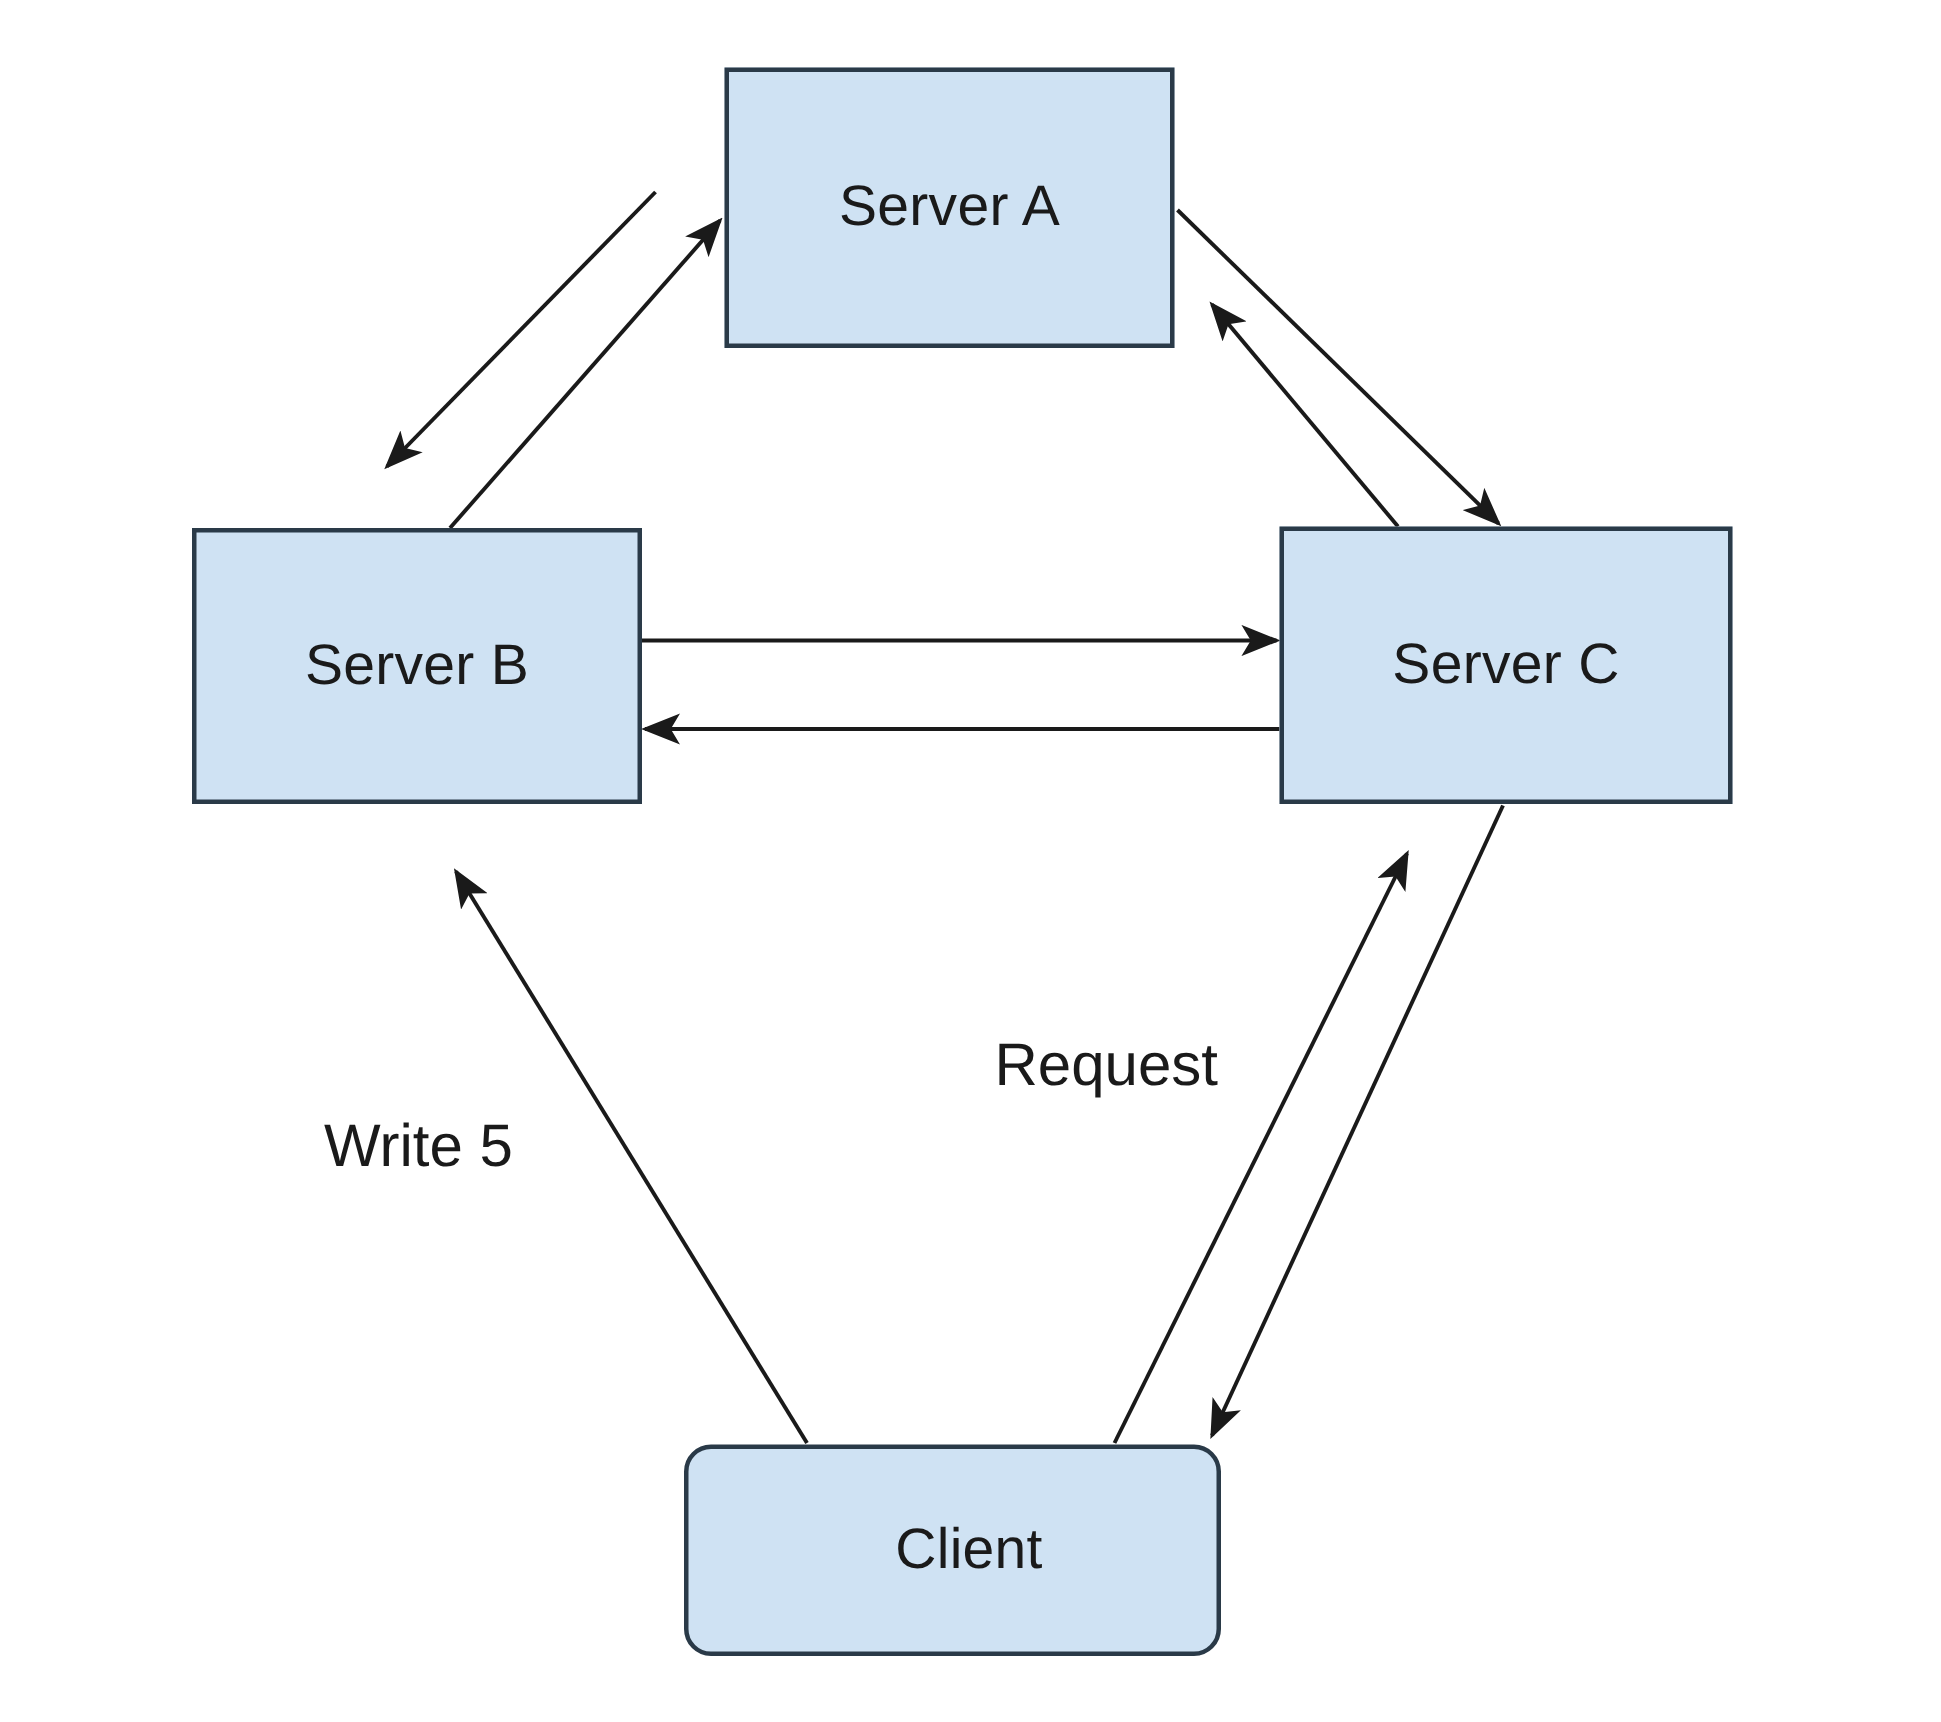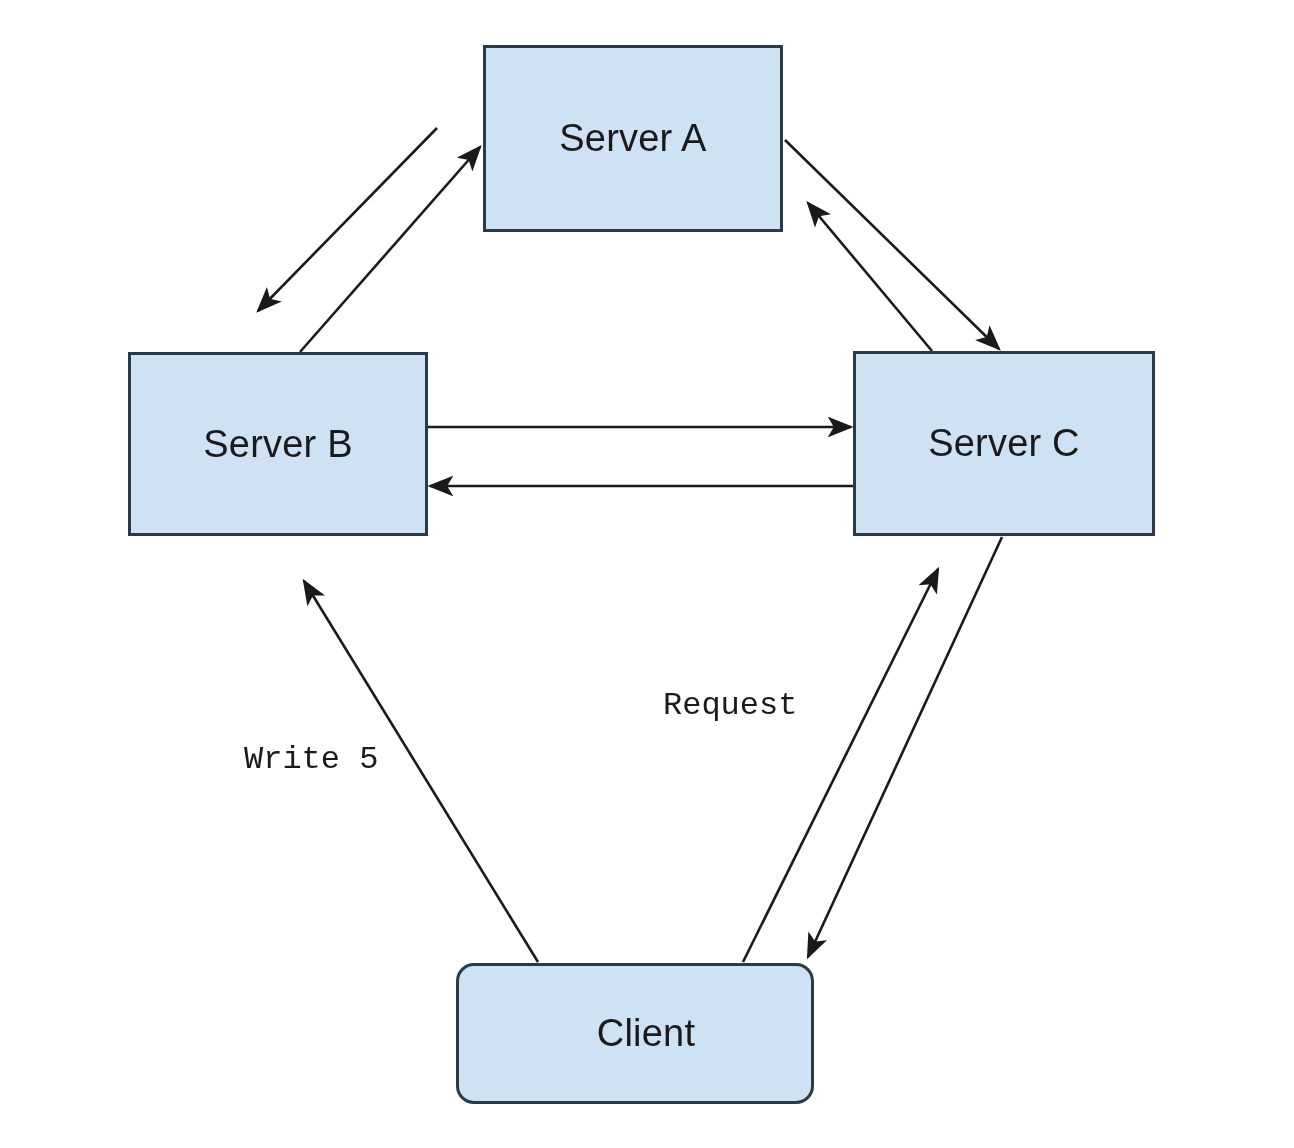--- a/index.html
+++ b/index.html
@@ -36,22 +36,22 @@
     font-size: 38px;
     font-family: "Liberation Sans", sans-serif;
     letter-spacing: 0.2px;
   }
   .node.rounded {
     border-radius: 18px;
   }
   .edge-label {
     position: absolute;
     color: #1a1a1a;
-    font-size: 32px;
-    font-family: Liberation Mono, monospace;
+    font-size: 40px;
+    font-family: Liberation Sans, sans-serif;
     white-space: nowrap;
     line-height: 1;
   }
 </style>
 </head>
 <body>
 
 <div id="canvas">
 
   <svg id="edges" viewBox="0 0 1294 1148" xmlns="http://www.w3.org/2000/svg">
@@ -89,18 +89,18 @@
   </div>
 
   <div class="node" style="left:853px; top:351px; width:302px; height:185px;text-align:center;">
     <span>Server C</span>
   </div>
 
   <div class="node rounded" style="left:456px; top:963px; width:358px; height:141px;padding-left:22px;">
     <span>Client</span>
   </div>
 
-  <div class="edge-label" style="left:244px; top:744px;">Write 5</div>
+  <div class="edge-label" style="left:216px; top:744px;">Write 5</div>
 
   <div class="edge-label" style="left:663px; top:690px;">Request</div>
 
 
 </div>
 
 </body></html>

